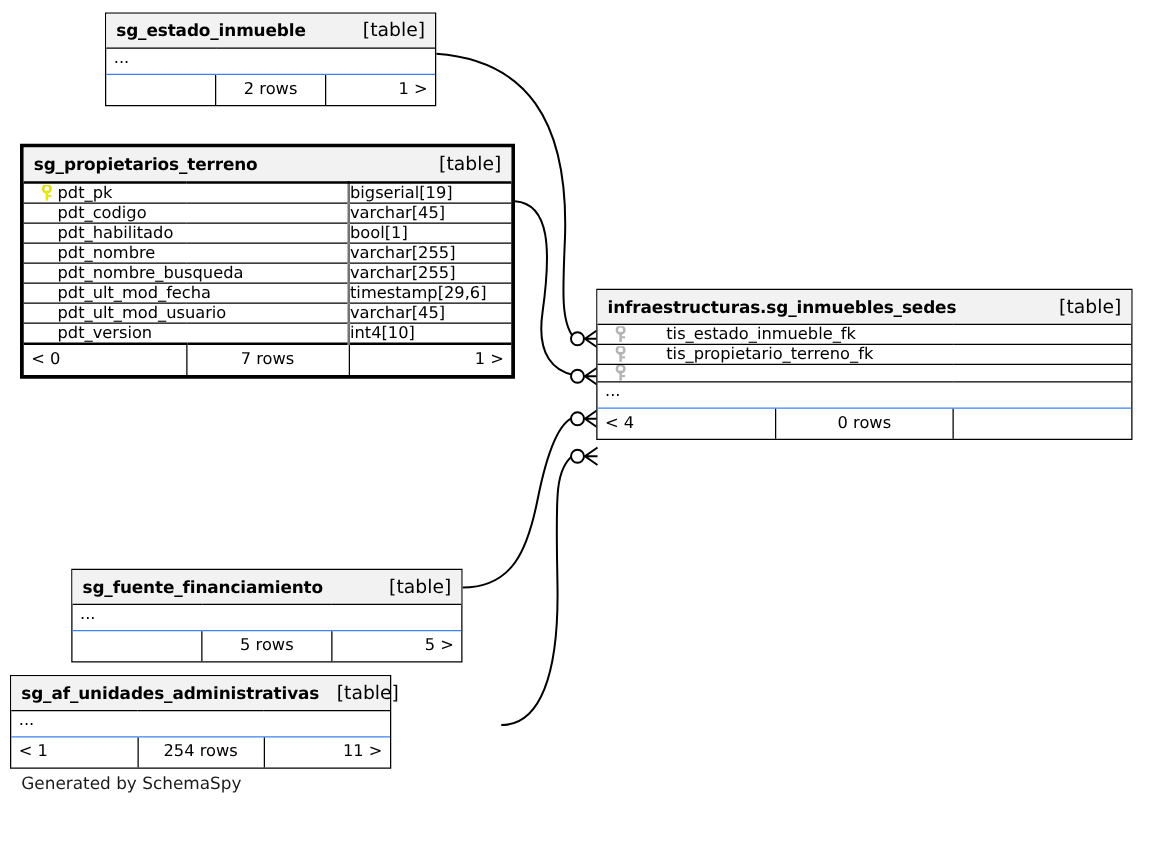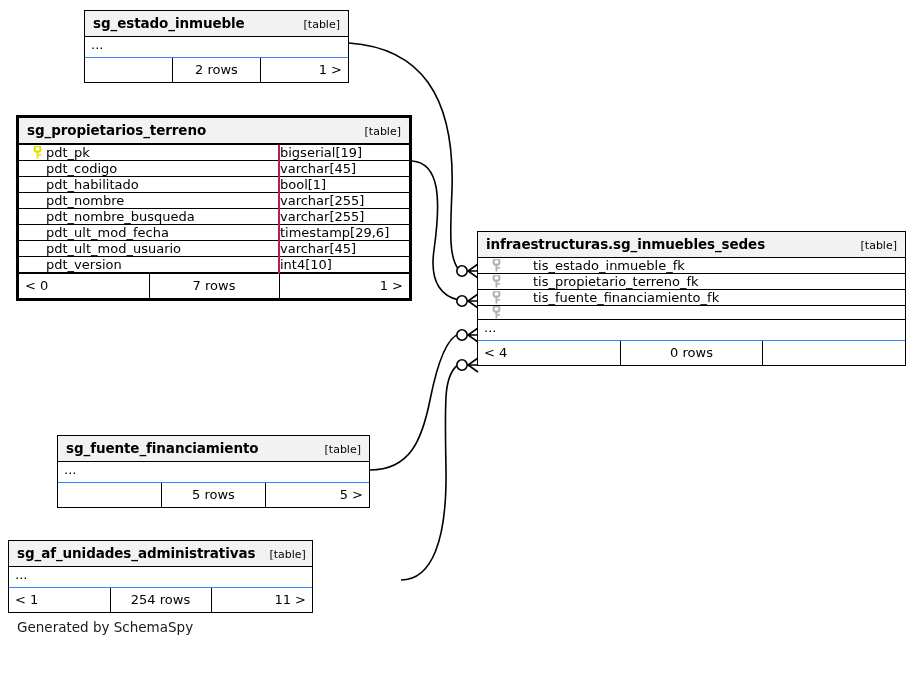--- a/index.html
+++ b/index.html
@@ -65,21 +65,21 @@
     justify-content: space-between;
     gap: 14px;
   }
   .tbl-title {
     font-size: 13.5px;
     font-weight: bold;
     color: #000000;
     letter-spacing: -0.1px;
   }
   .tbl-kind {
-    font-size: 11px;
+    font-size: 15px;
     font-weight: normal;
     color: #000000;
   }
 
   .col-row td {
     border-top: 1px solid #000000;
     padding: 0;
   }
   .col-row:first-child td {
     border-top: none;
@@ -91,21 +91,21 @@
     white-space: nowrap;
   }
   .col-type-cell {
     padding: 5px 6px 6px 6px;
     font-size: 13px;
     color: #000000;
     white-space: nowrap;
     border-left: 1px solid #000000;
   }
   .er-table.emphasis .col-type-cell {
-    border-left: 2px solid #be185d;
+    border-left: 2px solid #737373;
   }
   .name-wrap {
     display: flex;
     align-items: center;
     padding-left: 10px;
   }
   .key-slot {
     width: 17px;
     min-width: 17px;
     display: inline-flex;
@@ -134,21 +134,21 @@
   .er-table.emphasis .foot-row td {
     border-top: 2px solid #000000;
   }
   .foot-left   { text-align: left; }
   .foot-center { text-align: center; border-left: 1px solid #000000; }
   .foot-right  { text-align: right;  border-left: 1px solid #000000; }
 
   #table-estado_inmueble           { left: 84px;  top: 10px;  width: 265px; }
   #table-propietarios_terreno      { left: 16px;  top: 115px; width: 396px; }
   #table-inmuebles_sedes           { left: 477px; top: 231px; width: 429px; }
-  #table-fuente_financiamiento     { left: 57px;  top: 435px; width: 313px; }
+  #table-fuente_financiamiento     { left: 57px;  top: 455px; width: 313px; }
   #table-unidades_administrativas  { left: 8px;  top: 540px; width: 305px; }
 
   #footer-credit {
     position: absolute;
     left: 17px;
     top: 619px;
     font-size: 13.5px;
     color: #1a1a1a;
     white-space: nowrap;
   }
@@ -353,34 +353,20 @@
       <tr class="col-row">
         <td colspan="3" class="col-name-cell">
           <span class="name-wrap">
             <span class="key-slot">
               <svg width="9" height="13" viewBox="0 0 9 13" xmlns="http://www.w3.org/2000/svg">
                 <circle cx="4.5" cy="3" r="3" fill="none" stroke="#b3b3b3" stroke-width="2"></circle>
                 <rect x="3.5" y="4.5" width="2" height="8" fill="#b3b3b3"></rect>
                 <rect x="5.5" y="8" width="2.6" height="1.7" fill="#b3b3b3"></rect>
               </svg>
             </span>
-            <span class="indent-fk">tis_fuente_financiamiento_fk</span>
-          </span>
-        </td>
-      </tr>
-      <tr class="col-row">
-        <td colspan="3" class="col-name-cell">
-          <span class="name-wrap">
-            <span class="key-slot">
-              <svg width="9" height="13" viewBox="0 0 9 13" xmlns="http://www.w3.org/2000/svg">
-                <circle cx="4.5" cy="3" r="3" fill="none" stroke="#b3b3b3" stroke-width="2"></circle>
-                <rect x="3.5" y="4.5" width="2" height="8" fill="#b3b3b3"></rect>
-                <rect x="5.5" y="8" width="2.6" height="1.7" fill="#b3b3b3"></rect>
-              </svg>
-            </span>
           </span>
         </td>
       </tr>
 
       <tr class="ellipsis-row">
         <td colspan="3">...</td>
       </tr>
       <tr class="foot-row">
         <td class="foot-left" style="width:33%">&lt; 4</td>
         <td class="foot-center" style="width:37%">0 rows</td>

